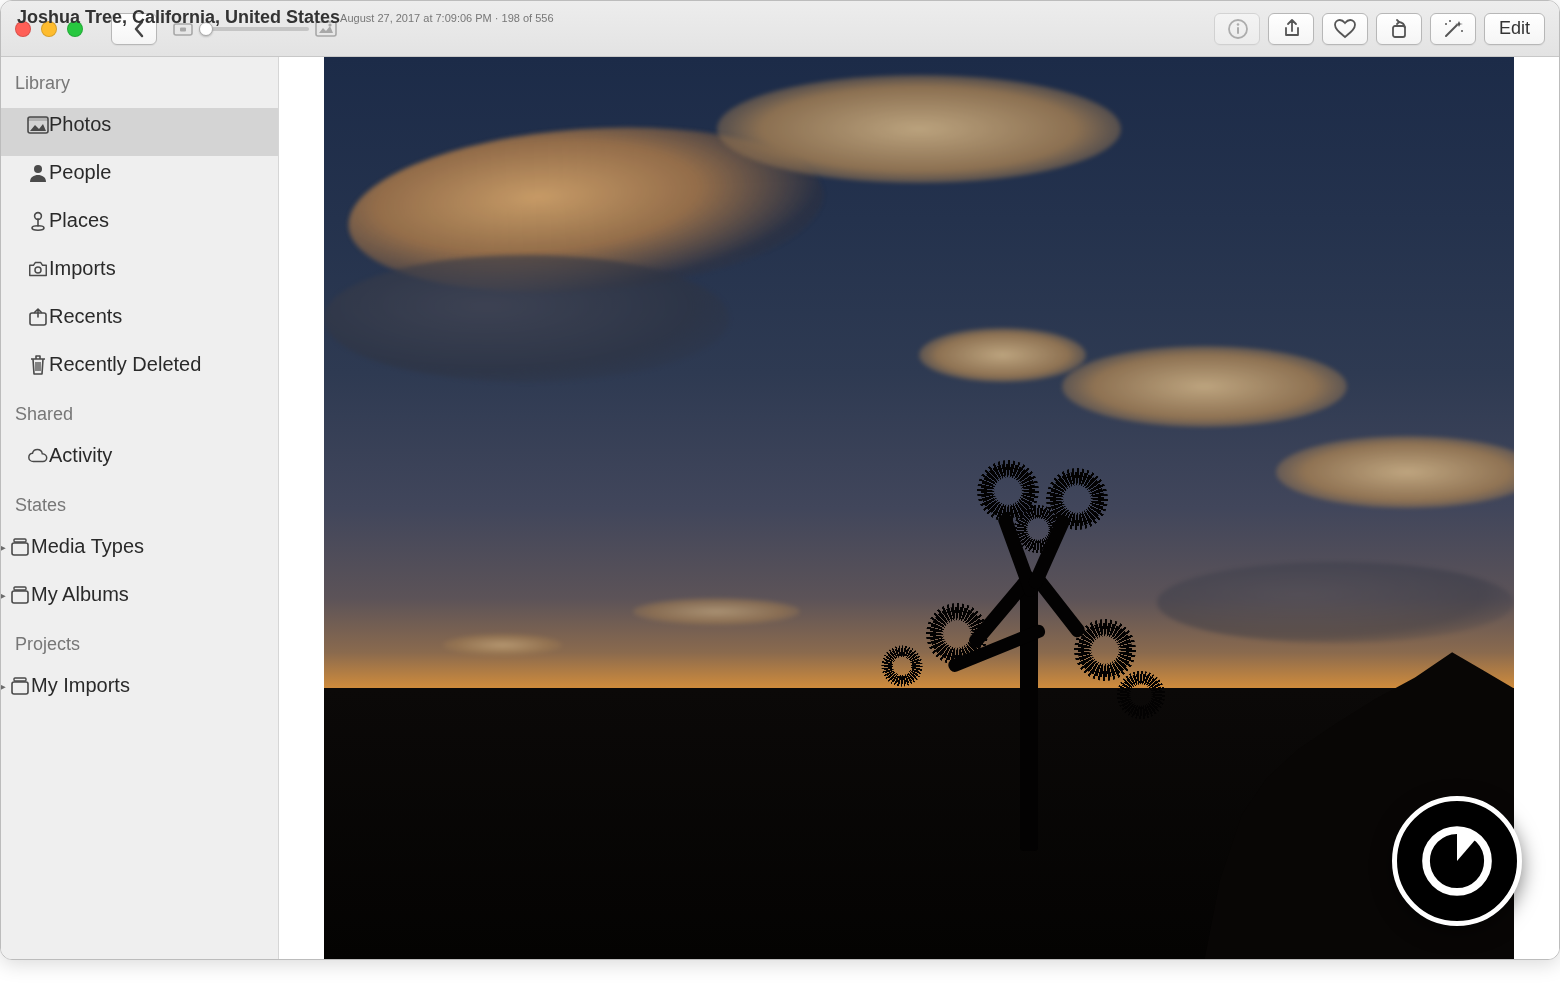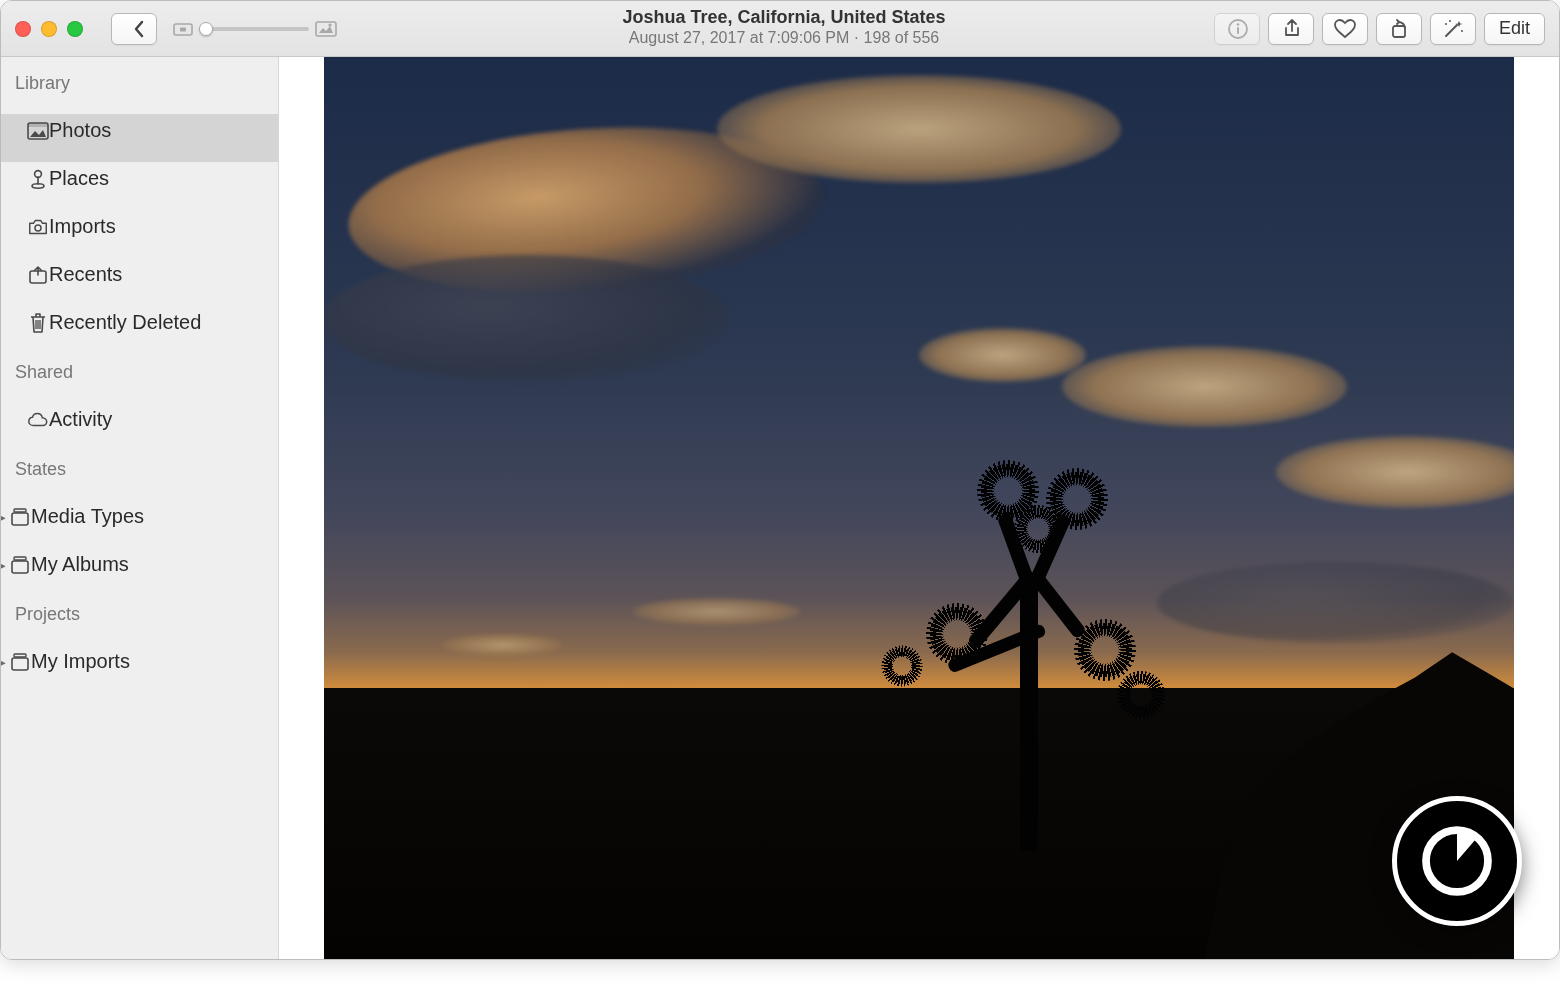--- a/index.html
+++ b/index.html
@@ -31,37 +31,37 @@
     background:linear-gradient(#ffffff,#f5f5f5);
     border:1px solid #b7b7b7; border-radius:6px;
     display:flex; align-items:center; justify-content:flex-end;
     font-size:16px; color:#444;
     box-shadow: 0 1px 1px rgba(0,0,0,0.05);
   }
   .tbtn.disabled { opacity:0.45; }
   .edit-btn { font-weight:500; font-size:18px; color:#333; padding:0 14px; }
   .toolbar-left { display:flex; align-items:center; gap:10px; }
   .titleblock {
-    position:absolute; left:8px; right:0; top:6px;
-    display:flex; flex-direction:column; align-items:center; pointer-events:none;
+    position:absolute; left:16px; right:0; top:6px;
+    display:flex; flex-direction:row; align-items:center; pointer-events:none;
   }
   .titleblock .t1 { font-size:18px; font-weight:600; color:#333; }
-  .titleblock .t2 { font-size:16px; color:#777; margin-top:1px;}
+  .titleblock .t2 { font-size:11px; color:#777; margin-top:1px;}
   .toolbar-right { position:absolute; right:14px; display:flex; align-items:center; gap:8px; }
   .zoom-wrap { display:flex; align-items:center; gap:6px; margin-left:6px; }
   .zoom-track { width:110px; height:4px; background:#c5c5c5; border-radius:2px; position:relative; }
   .zoom-thumb { position:absolute; left:0; top:-5px; width:14px; height:14px; border-radius:50%; background:#fff; border:1px solid #aaa; box-shadow:0 1px 2px rgba(0,0,0,0.2);}
   .zoom-icon { color:#999; display:flex; align-items:center;}
   
   .body { flex:1; display:flex; min-height:0;}
   .sidebar {
     width:278px; background:#efefef; border-right:1px solid #d6d6d6;
     padding-top:8px; overflow:auto;
   }
-  .sec-header { font-size:18px; color:#777; padding:8px 14px 20px; }
+  .sec-header { font-size:18px; color:#777; padding:8px 14px 14px; }
   .sbitem {
     display:flex; align-items:center; 
     padding:5px 14px 20px 26px; font-size:20px; color:#2a2a2a;
   }
   .sbitem.selected { background:#d4d4d4; }
   .sbitem .arrow { width:14px; color:#6b6b6b; font-size:14px; margin-left:-16px; }
   .sbitem .icn { width:22px; display:flex; justify-content:center; }
   .sbitem.collapsible { padding-left:10px; }
   .content { flex:1; background:#fff; display:flex; align-items:stretch; justify-content:center; min-width:0; position:relative; }
   .photo-frame { width:100%; background:#fff; display:flex; justify-content:center; }
@@ -237,20 +237,29 @@
           <svg width="22" height="18" viewBox="0 0 22 18">
               <rect x="1" y="1" width="20" height="16" rx="2" fill="none" stroke="#4a4a4a" stroke-width="1.6"></rect>
               <rect x="1" y="1" width="20" height="4" fill="#4a4a4a" opacity="0.25"></rect>
               <path d="M3 15 L8 9 L12 13 L16 8 L19 15 Z" fill="#4a4a4a"></path>
             </svg>
         </span>
         <span>Photos</span>
       </div>
 
 
+      <div class="sbitem">
+        <span class="icn">
+          <svg width="22" height="22" viewBox="0 0 22 22">
+              <circle cx="11" cy="7" r="4" fill="#4a4a4a"></circle>
+              <path d="M3 20 C3 15 7 13 11 13 C15 13 19 15 19 20 Z" fill="#4a4a4a"></path>
+            </svg>
+        </span>
+        <span>People</span>
+      </div>
 
       <div class="sbitem">
         <span class="icn">
           <svg width="22" height="22" viewBox="0 0 22 22">
               <circle cx="11" cy="6" r="3.4" fill="none" stroke="#4a4a4a" stroke-width="1.6"></circle>
               <path d="M11 9 L11 16" stroke="#4a4a4a" stroke-width="1.6" stroke-linecap="round"></path>
               <ellipse cx="11" cy="18" rx="6" ry="2.2" fill="none" stroke="#4a4a4a" stroke-width="1.6"></ellipse>
             </svg>
         </span>
         <span>Places</span>

